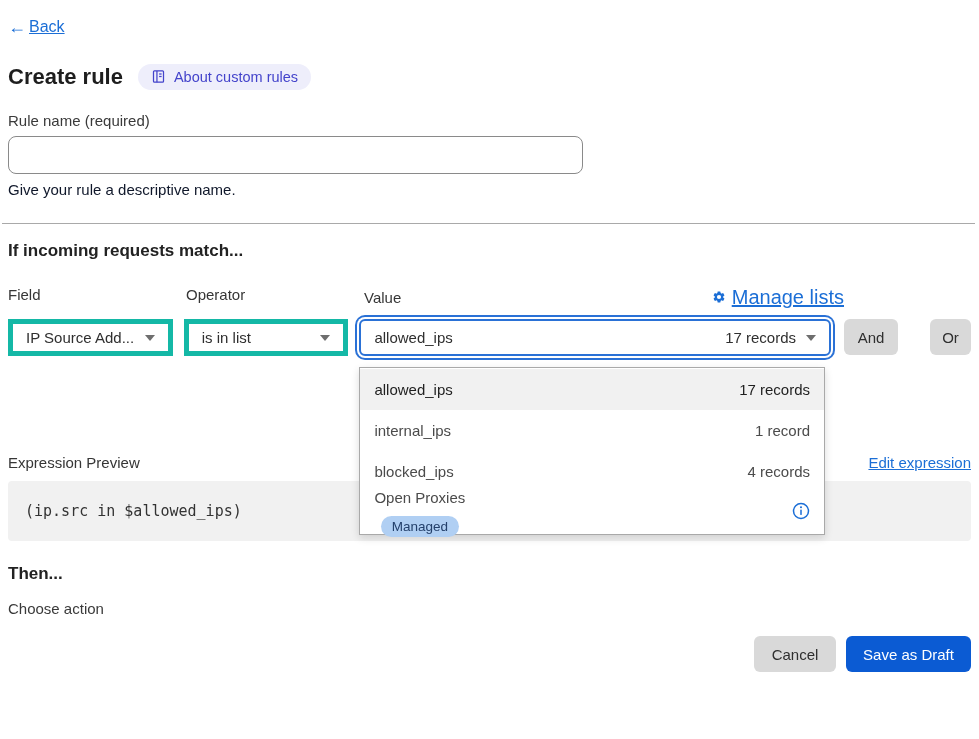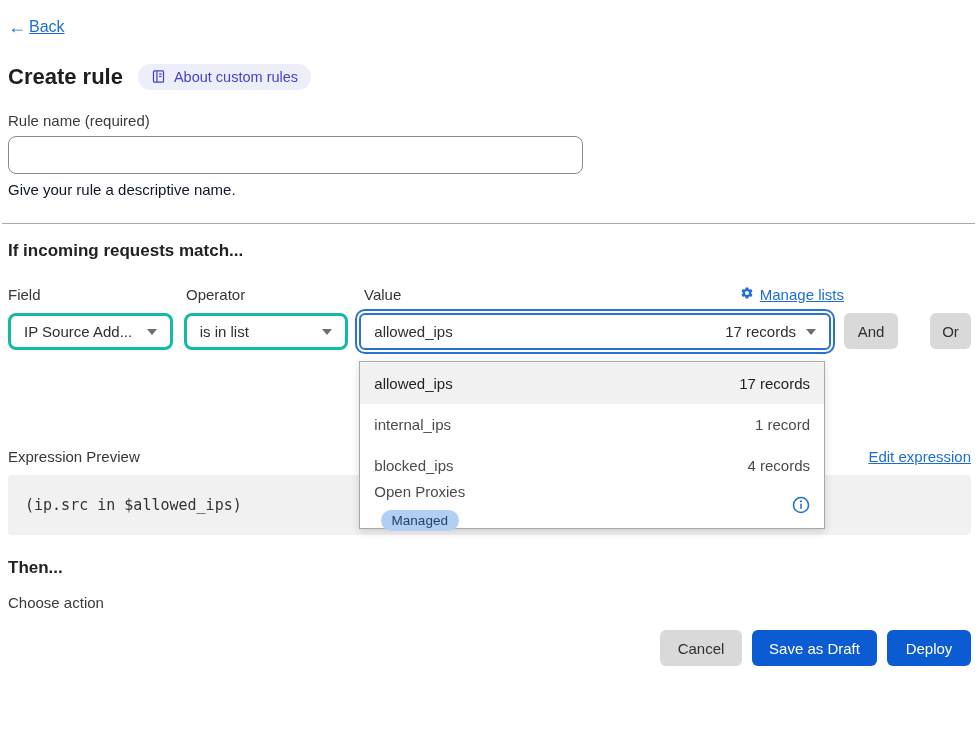--- a/index.html
+++ b/index.html
@@ -29,24 +29,24 @@
 
   .section-heading { margin-top: 17px; font-size: 17px; font-weight: 700; color: #222222; }
 
   
   .cond-labels { display: flex; margin-top: 25px; }
   .cond-row { display: flex; margin-top: 10px; align-items: flex-start; }
   .col-field { width: 167px; }
   .col-op { width: 167px; margin-left: 11px; }
   .col-value { width: 480px; margin-left: 11px; position: relative; }
   .value-head { display: flex; justify-content: space-between; align-items: center; }
-  .manage-link { display: inline-flex; align-items: center; gap: 6px; font-size: 15px; cursor: pointer; color: #1b6ed6; }
+  .manage-link { display: inline-flex; align-items: center; gap: 6px; font-size: 20px; cursor: pointer; color: #1b6ed6; }
   .manage-link .txt { text-decoration: underline; }
 
-  .select { height: 37px; background: #fff; border: 3px solid #14b8a6; border-radius: 8px; padding: 0 13px;
+  .select { height: 37px; background: #fff; border: 5px solid #14b8a6; border-radius: 0; padding: 0 13px;
             display: flex; align-items: center; justify-content: space-between; cursor: pointer; color: #2f2f2f; }
   .caret { width: 0; height: 0; border-left: 5.5px solid transparent; border-right: 5.5px solid transparent;
            border-top: 6.5px solid #6e6e6e; flex: none; margin-left: 10px; }
   .select-focused { border: 2px solid #2a71d6; border-radius: 6px; box-shadow: 0 0 0 2px #ffffff, 0 0 0 4px #2a71d6; }
   .value-right { display: flex; align-items: center; }
 
   .connector-btns { display: flex; margin-left: 13px; gap: 32px; }
   .btn { border: none; border-radius: 6px; font-size: 15px; font-family: "Liberation Sans", sans-serif; cursor: pointer; }
   .btn-gray { background: #d9d9d9; color: #2f2f2f; }
   .btn-and { width: 54px; height: 36px; }
@@ -194,16 +194,15 @@
     </div>
   </div>
 
   <div class="then-heading">Then...</div>
   <div class="action-label">Choose action</div>
 
 
   <div class="footer">
     <button class="btn btn-gray btn-cancel">Cancel</button>
     <button class="btn btn-blue btn-save">Save as Draft</button>
-    <button class="btn btn-blue btn-deploy">Deploy</button>
   </div>
 
 </div>
 
 </body></html>

